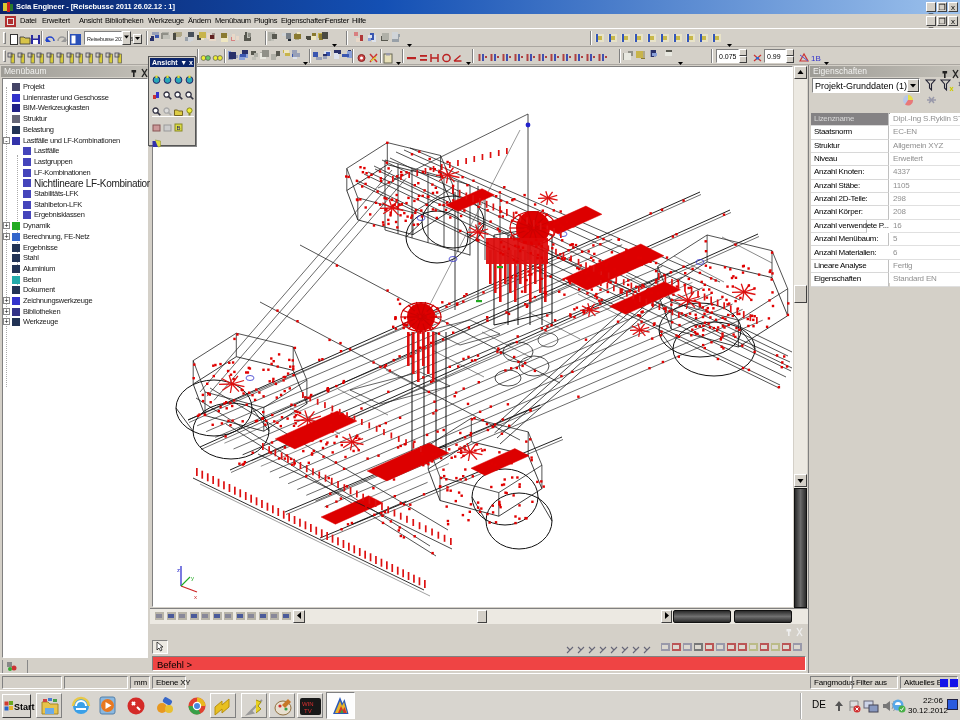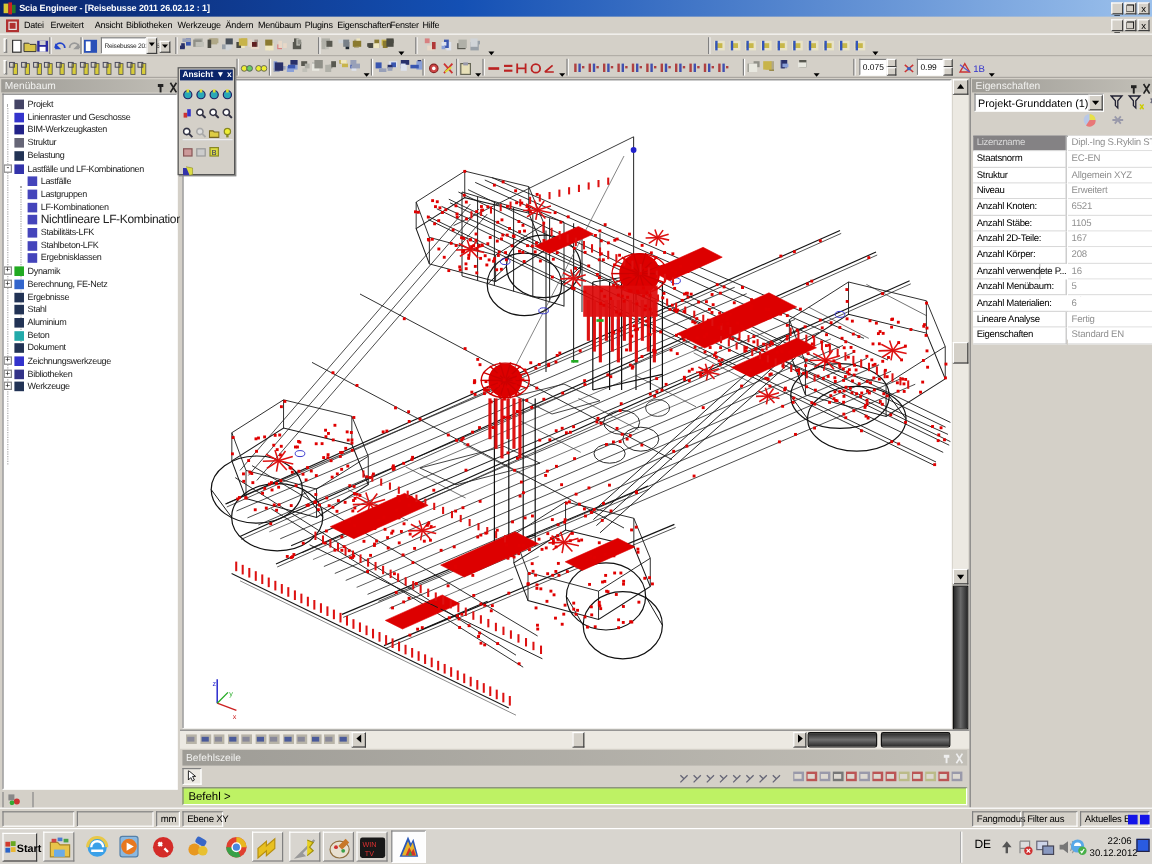--- a/index.html
+++ b/index.html
@@ -2110,21 +2110,20 @@
         <path d="M6 1 l-4 3.5 l4 3.5 z" fill="#000"></path>
       </svg></div>
     <div class="abs btn" style="left:327px;top:1px;width:10px;height:13px"></div>
     <div class="abs btn" style="left:511px;top:1px;width:11px;height:13px"><svg width="9" height="9">
         <path d="M3 1 l4 3.5 l-4 3.5 z" fill="#000"></path>
       </svg></div>
     <div class="abs" style="left:523px;top:1px;width:58px;height:13px;background:linear-gradient(to bottom,#2b2b2b,#707070 50%,#2b2b2b);border:1px solid #111;border-radius:2px"></div>
     <div class="abs" style="left:584px;top:1px;width:58px;height:13px;background:linear-gradient(to bottom,#2b2b2b,#707070 50%,#2b2b2b);border:1px solid #111;border-radius:2px"></div>
   </div>
 <div class="abs" style="left:150px;top:625px;width:658px;height:48px;background:#d4d0c8">
-    <div class="abs hdr" style="left:2px;top:0;width:654px;height:13px;line-height:13px">Befehlszeile</div>
     <svg class="abs" style="left:636px;top:2px" width="18" height="10">
       <rect x="2" y="4" width="1.6" height="5" fill="#eee"></rect>
       <rect x="0.5" y="2" width="4.6" height="2.5" fill="#eee"></rect>
       <path d="M11 1 l5 8 M16 1 l-5 8" stroke="#eee" stroke-width="1.4"></path>
     </svg>
     <div class="abs sunk" style="left:2px;top:15px;width:16px;height:14px;background:#ece9e2">
       <svg width="10" height="10" style="position:absolute;left:2px;top:1px">
         <path d="M2 0 v8 l2-2 l1.5 3 l1.5-1 l-1.5-3 h2.5 z" fill="#fff" stroke="#000" stroke-width="0.7"></path>
       </svg>
     </div>
@@ -2197,21 +2196,21 @@
       <i style="position:absolute;left:2px;top:4px;width:6px;height:4px;background:#dcd8d0"></i>
     </div>
     <div style="position:absolute;left:631px;top:16px;width:12px;height:12px">
       <i style="position:absolute;left:1px;top:2px;width:9px;height:8px;background:#b55"></i>
       <i style="position:absolute;left:2px;top:4px;width:6px;height:4px;background:#dcd8d0"></i>
     </div>
     <div style="position:absolute;left:642px;top:16px;width:12px;height:12px">
       <i style="position:absolute;left:1px;top:2px;width:9px;height:8px;background:#99a"></i>
       <i style="position:absolute;left:2px;top:4px;width:6px;height:4px;background:#dcd8d0"></i>
     </div>
-    <div class="abs sunk" style="left:2px;top:31px;width:654px;height:15px;background:#bef264">
+    <div class="abs sunk" style="left:2px;top:31px;width:654px;height:15px;background:#ef4444">
       <span style="position:absolute;left:4px;top:2px;font-size:9.5px">Befehl &gt;</span>
     </div>
   </div>
 <div class="abs" style="left:808px;top:65px;width:152px;height:608px;background:#d4d0c8;border-left:1px solid #808080">
     <div class="abs hdr" style="left:1px;top:1px;width:150px;height:11px;line-height:11px">Eigenschaften</div>
     <svg class="abs" style="left:133px;top:4px" width="18" height="10">
       <rect x="2" y="4" width="1.6" height="5" fill="#222"></rect>
       <rect x="0.5" y="2" width="4.6" height="2.5" fill="#222"></rect>
       <path d="M11 1 l5 8 M16 1 l-5 8" stroke="#222" stroke-width="1.4"></path>
     </svg>
@@ -2255,33 +2254,33 @@
     <div class="abs" style="left:2px;top:88.0px;width:78px;height:13.35px;background:#fff;border-bottom:1px solid #d8d8d8;border-right:1px solid #c0c0c0">
       <span style="position:absolute;left:3px;top:1px;font-size:8px;letter-spacing:-0.3px;color:#000;white-space:nowrap">Niveau</span>
     </div>
     <div class="abs" style="left:81px;top:88.0px;width:70px;height:13.35px;background:#fff;border-bottom:1px solid #e0e0e0;overflow:hidden">
       <span style="position:absolute;left:3px;top:1px;font-size:8px;letter-spacing:-0.2px;color:#909090;white-space:nowrap">Erweitert</span>
     </div>
     <div class="abs" style="left:2px;top:101.4px;width:78px;height:13.35px;background:#fff;border-bottom:1px solid #d8d8d8;border-right:1px solid #c0c0c0">
       <span style="position:absolute;left:3px;top:1px;font-size:8px;letter-spacing:-0.3px;color:#000;white-space:nowrap">Anzahl Knoten:</span>
     </div>
     <div class="abs" style="left:81px;top:101.4px;width:70px;height:13.35px;background:#fff;border-bottom:1px solid #e0e0e0;overflow:hidden">
-      <span style="position:absolute;left:3px;top:1px;font-size:8px;letter-spacing:-0.2px;color:#909090;white-space:nowrap">6521</span>
+      <span style="position:absolute;left:3px;top:1px;font-size:8px;letter-spacing:-0.2px;color:#909090;white-space:nowrap">4337</span>
     </div>
     <div class="abs" style="left:2px;top:114.8px;width:78px;height:13.35px;background:#fff;border-bottom:1px solid #d8d8d8;border-right:1px solid #c0c0c0">
       <span style="position:absolute;left:3px;top:1px;font-size:8px;letter-spacing:-0.3px;color:#000;white-space:nowrap">Anzahl Stäbe:</span>
     </div>
     <div class="abs" style="left:81px;top:114.8px;width:70px;height:13.35px;background:#fff;border-bottom:1px solid #e0e0e0;overflow:hidden">
       <span style="position:absolute;left:3px;top:1px;font-size:8px;letter-spacing:-0.2px;color:#909090;white-space:nowrap">1105</span>
     </div>
     <div class="abs" style="left:2px;top:128.1px;width:78px;height:13.35px;background:#fff;border-bottom:1px solid #d8d8d8;border-right:1px solid #c0c0c0">
       <span style="position:absolute;left:3px;top:1px;font-size:8px;letter-spacing:-0.3px;color:#000;white-space:nowrap">Anzahl 2D-Teile:</span>
     </div>
     <div class="abs" style="left:81px;top:128.1px;width:70px;height:13.35px;background:#fff;border-bottom:1px solid #e0e0e0;overflow:hidden">
-      <span style="position:absolute;left:3px;top:1px;font-size:8px;letter-spacing:-0.2px;color:#909090;white-space:nowrap">167</span>
+      <span style="position:absolute;left:3px;top:1px;font-size:8px;letter-spacing:-0.2px;color:#909090;white-space:nowrap">298</span>
     </div>
     <div class="abs" style="left:2px;top:141.4px;width:78px;height:13.35px;background:#fff;border-bottom:1px solid #d8d8d8;border-right:1px solid #c0c0c0">
       <span style="position:absolute;left:3px;top:1px;font-size:8px;letter-spacing:-0.3px;color:#000;white-space:nowrap">Anzahl Körper:</span>
     </div>
     <div class="abs" style="left:81px;top:141.4px;width:70px;height:13.35px;background:#fff;border-bottom:1px solid #e0e0e0;overflow:hidden">
       <span style="position:absolute;left:3px;top:1px;font-size:8px;letter-spacing:-0.2px;color:#909090;white-space:nowrap">208</span>
     </div>
     <div class="abs" style="left:2px;top:154.8px;width:56px;height:13.35px;background:#fff;border-bottom:1px solid #d8d8d8;border-right:1px solid #c0c0c0">
       <span style="position:absolute;left:3px;top:1px;font-size:8px;letter-spacing:-0.3px;color:#000;white-space:nowrap">Anzahl verwendete P...</span>
     </div>

